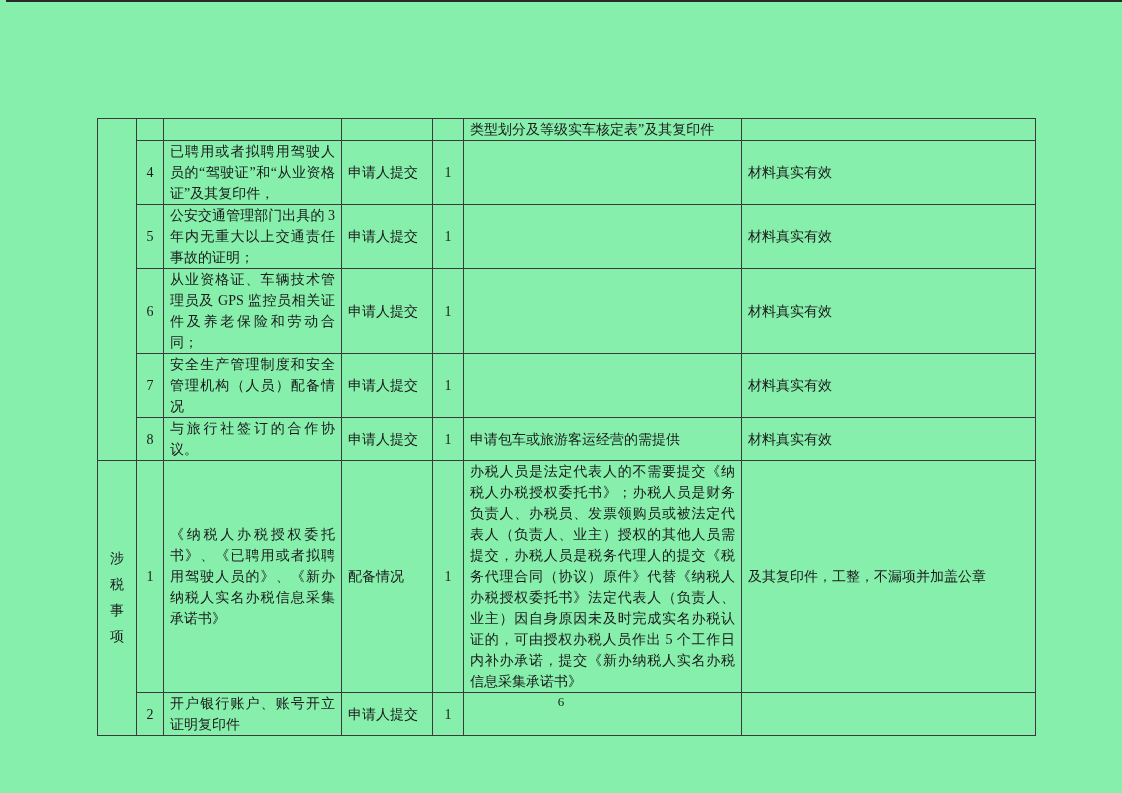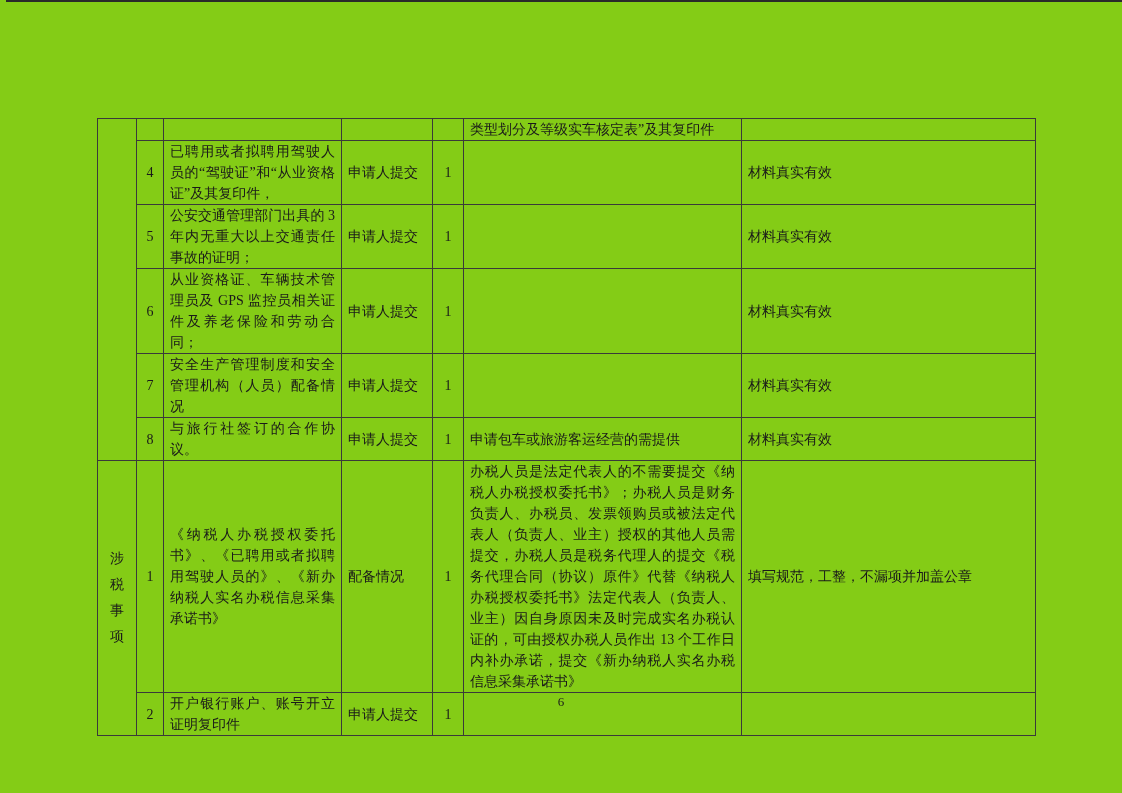--- a/index.html
+++ b/index.html
@@ -4,21 +4,21 @@
 <style>
   html, body {
     margin: 0;
     padding: 0;
     background: #ffffff;
   }
   .page {
     position: relative;
     width: 1122px;
     height: 793px;
-    background: #84cc16;
+    background: #86efac;
     font-family: "Liberation Serif", "DejaVu Serif", serif;
     color: #1a1a1a;
     overflow: hidden;
   }
   .top-edge-line {
     position: absolute;
     left: 6px;
     top: 0;
     width: 1116px;
     height: 2px;
@@ -174,22 +174,22 @@
       </tr>
 
       <tr class="r-t1">
         <td class="cat" rowspan="2">
           <div class="vert">涉税事项</div>
         </td>
         <td class="num">1</td>
         <td class="desc">《纳税人办税授权委托书》、《已聘用或者拟聘用驾驶人员的》、《新办纳税人实名办税信息采集承诺书》</td>
         <td class="mid">配备情况</td>
         <td class="cnt">1</td>
-        <td class="note note-long">办税人员是法定代表人的不需要提交《纳税人办税授权委托书》；办税人员是财务负责人、办税员、发票领购员或被法定代表人（负责人、业主）授权的其他人员需提交，办税人员是税务代理人的提交《税务代理合同（协议）原件》代替《纳税人办税授权委托书》法定代表人（负责人、业主）因自身原因未及时完成实名办税认证的，可由授权办税人员作出 13 个工作日内补办承诺，提交《新办纳税人实名办税信息采集承诺书》</td>
-        <td class="req">填写规范，工整，不漏项并加盖公章</td>
+        <td class="note note-long">办税人员是法定代表人的不需要提交《纳税人办税授权委托书》；办税人员是财务负责人、办税员、发票领购员或被法定代表人（负责人、业主）授权的其他人员需提交，办税人员是税务代理人的提交《税务代理合同（协议）原件》代替《纳税人办税授权委托书》法定代表人（负责人、业主）因自身原因未及时完成实名办税认证的，可由授权办税人员作出 5 个工作日内补办承诺，提交《新办纳税人实名办税信息采集承诺书》</td>
+        <td class="req">及其复印件，工整，不漏项并加盖公章</td>
       </tr>
       <tr class="r-t2">
         <td class="num">2</td>
         <td class="desc">开户银行账户、账号开立证明复印件</td>
         <td class="mid">申请人提交</td>
         <td class="cnt">1</td>
         <td class="note"></td>
         <td class="req"></td>
       </tr>
     </tbody>

